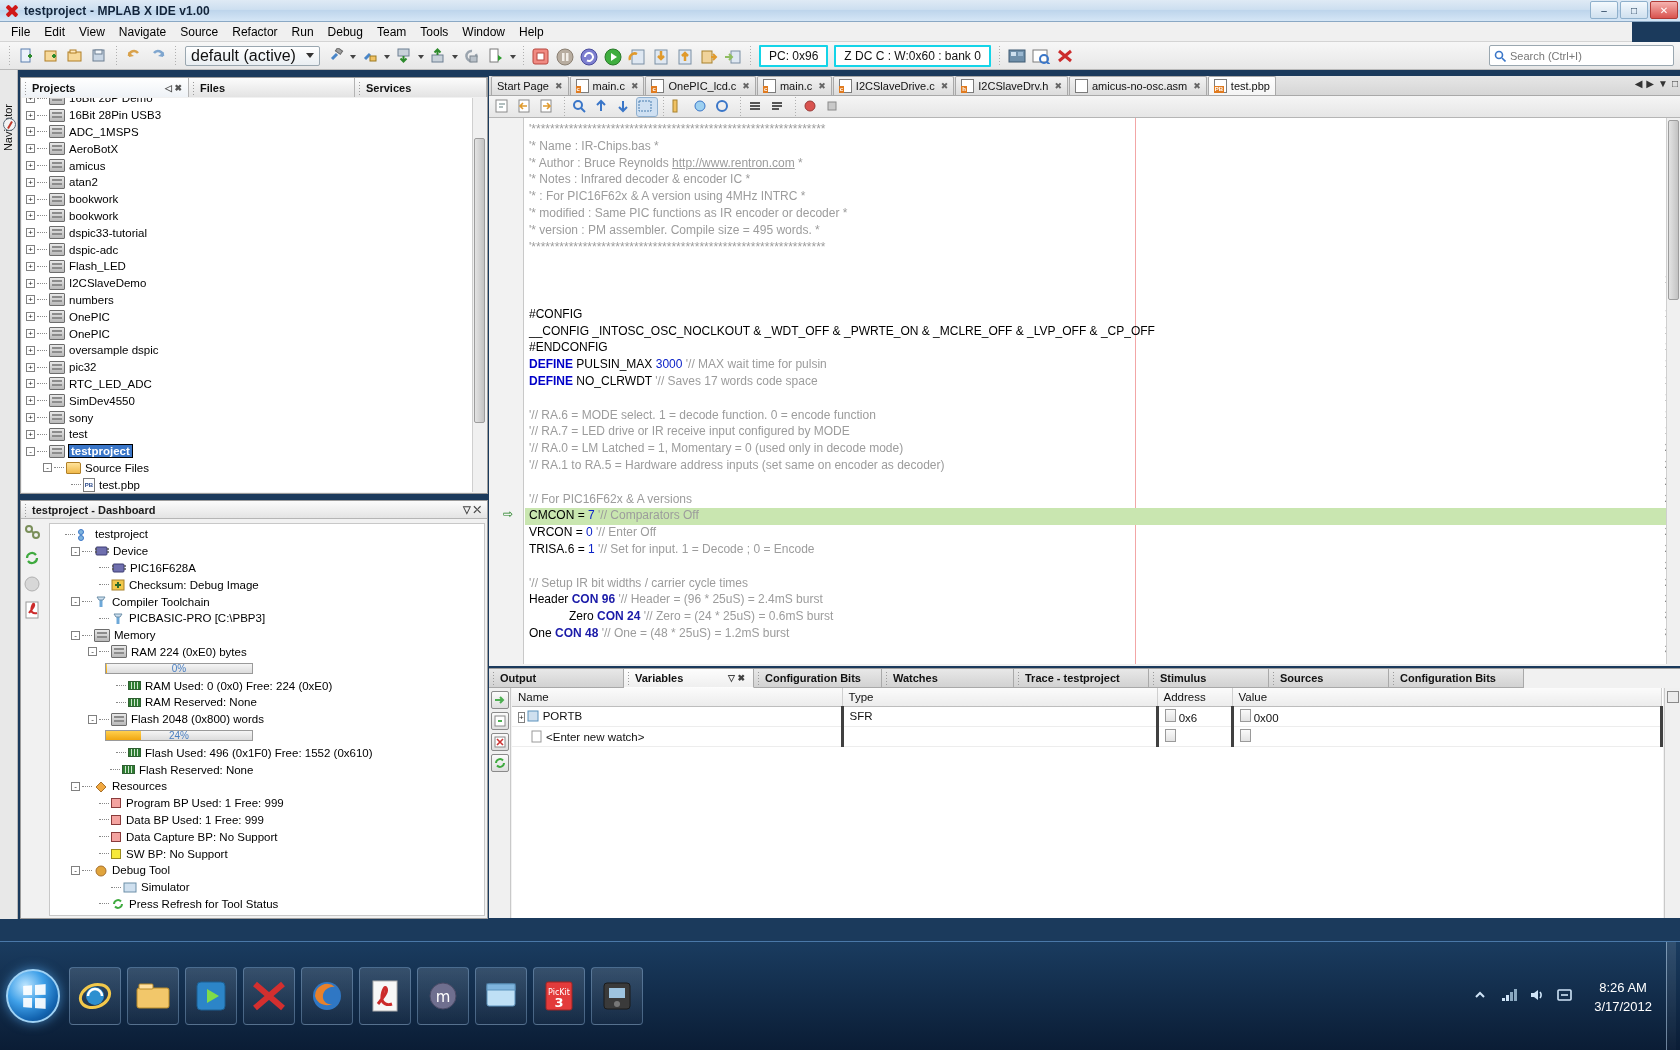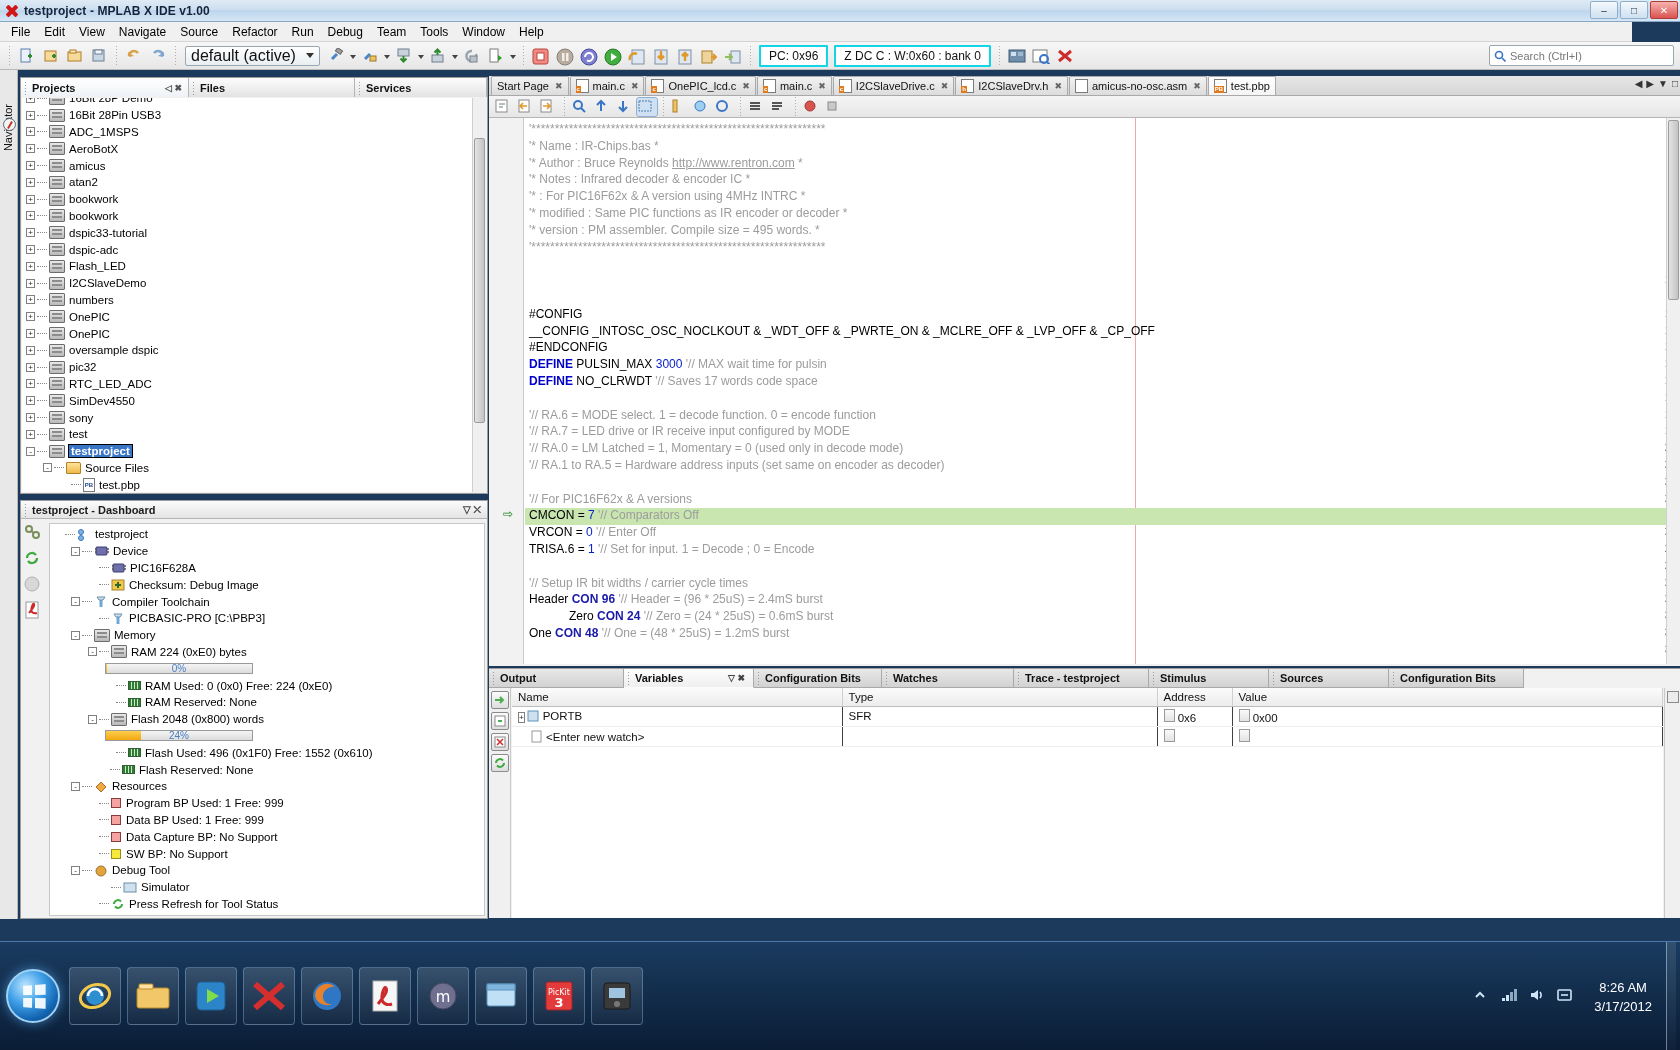--- a/index.html
+++ b/index.html
@@ -219,21 +219,21 @@
     border-right: 1px solid #a9a9a9; border-bottom: 1px solid #a9a9a9; white-space: nowrap;
   }
   .btab.active { background: linear-gradient(to bottom,#fdfdfd,#efefef); border-bottom-color: transparent; }
 
   .wtable { width: 100%; border-collapse: collapse; font-size: 11.5px; background: #fff; }
   .wtable th {
     font-weight: normal; text-align: left; padding: 2px 6px; height: 18px;
     background: linear-gradient(to bottom,#fbfbfb,#ececec);
     border-right: 1px solid #cfcfcf; border-bottom: 1px solid #bdbdbd; color: #111;
   }
-  .wtable td { padding: 2px 6px; height: 20px; border-right: 1px solid #404040;
+  .wtable td { padding: 2px 6px; height: 20px; border-right: 3px solid #404040;
     border-bottom: 1px solid #ededed; color: #111; }
   .leftbtns { position: absolute; left: 0; top: 19px; width: 22px; bottom: 0; background: #f0f0f0;
     border-right: 1px solid #c9c9c9; }
   .lbtn { width: 18px; height: 18px; margin: 3px auto; border: 1px solid #8a8a8a;
     background: linear-gradient(to bottom,#fbfbfb,#dedede); border-radius: 2px; position: relative; }
   .rgrip { position: absolute; right: 0; top: 19px; width: 16px; bottom: 0; background: #f0f0f0;
     border-left: 1px solid #c9c9c9; }
   .cellbtn { width: 11px; height: 13px; border: 1px solid #9a9a9a;
     background: linear-gradient(to bottom,#fafafa,#e3e3e3); display: inline-block; }
 

